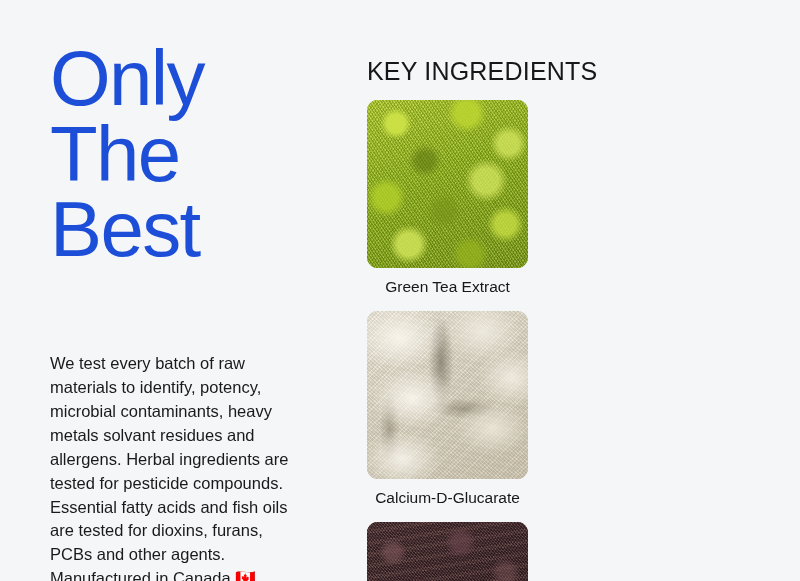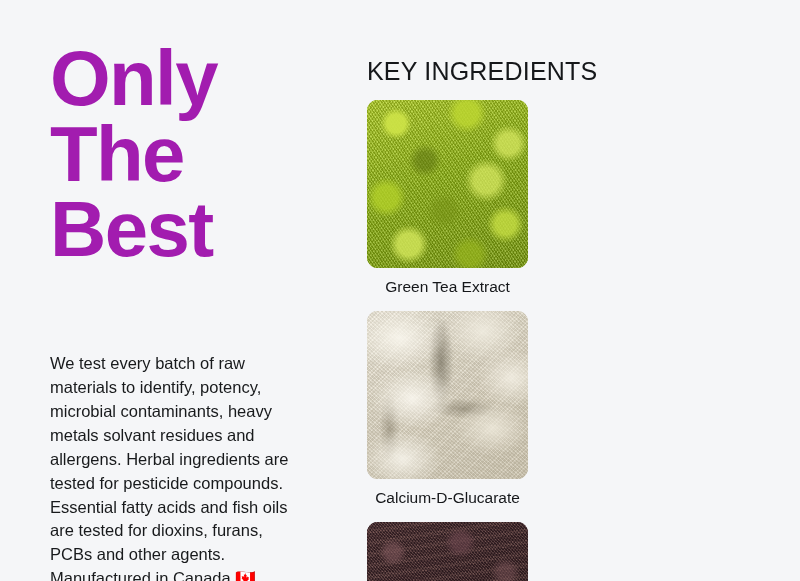--- a/index.html
+++ b/index.html
@@ -36,23 +36,23 @@
     letter-spacing: 0.5px;
     color: #15171a;
     margin: 0 0 6px 0;
     line-height: 1.2;
     text-transform: uppercase;
   }
 
   .headline {
     font-size: 78px;
     line-height: 0.97;
-    font-weight: 700;
+    font-weight: 400;
     letter-spacing: -1.6px;
-    color: #a21caf;
+    color: #1d4ed8;
     margin: 0;
     white-space: pre-line;
   }
 
   .body-copy {
     position: absolute;
     left: 50px;
     top: 352px;
     width: 245px;
     font-size: 16.5px;

